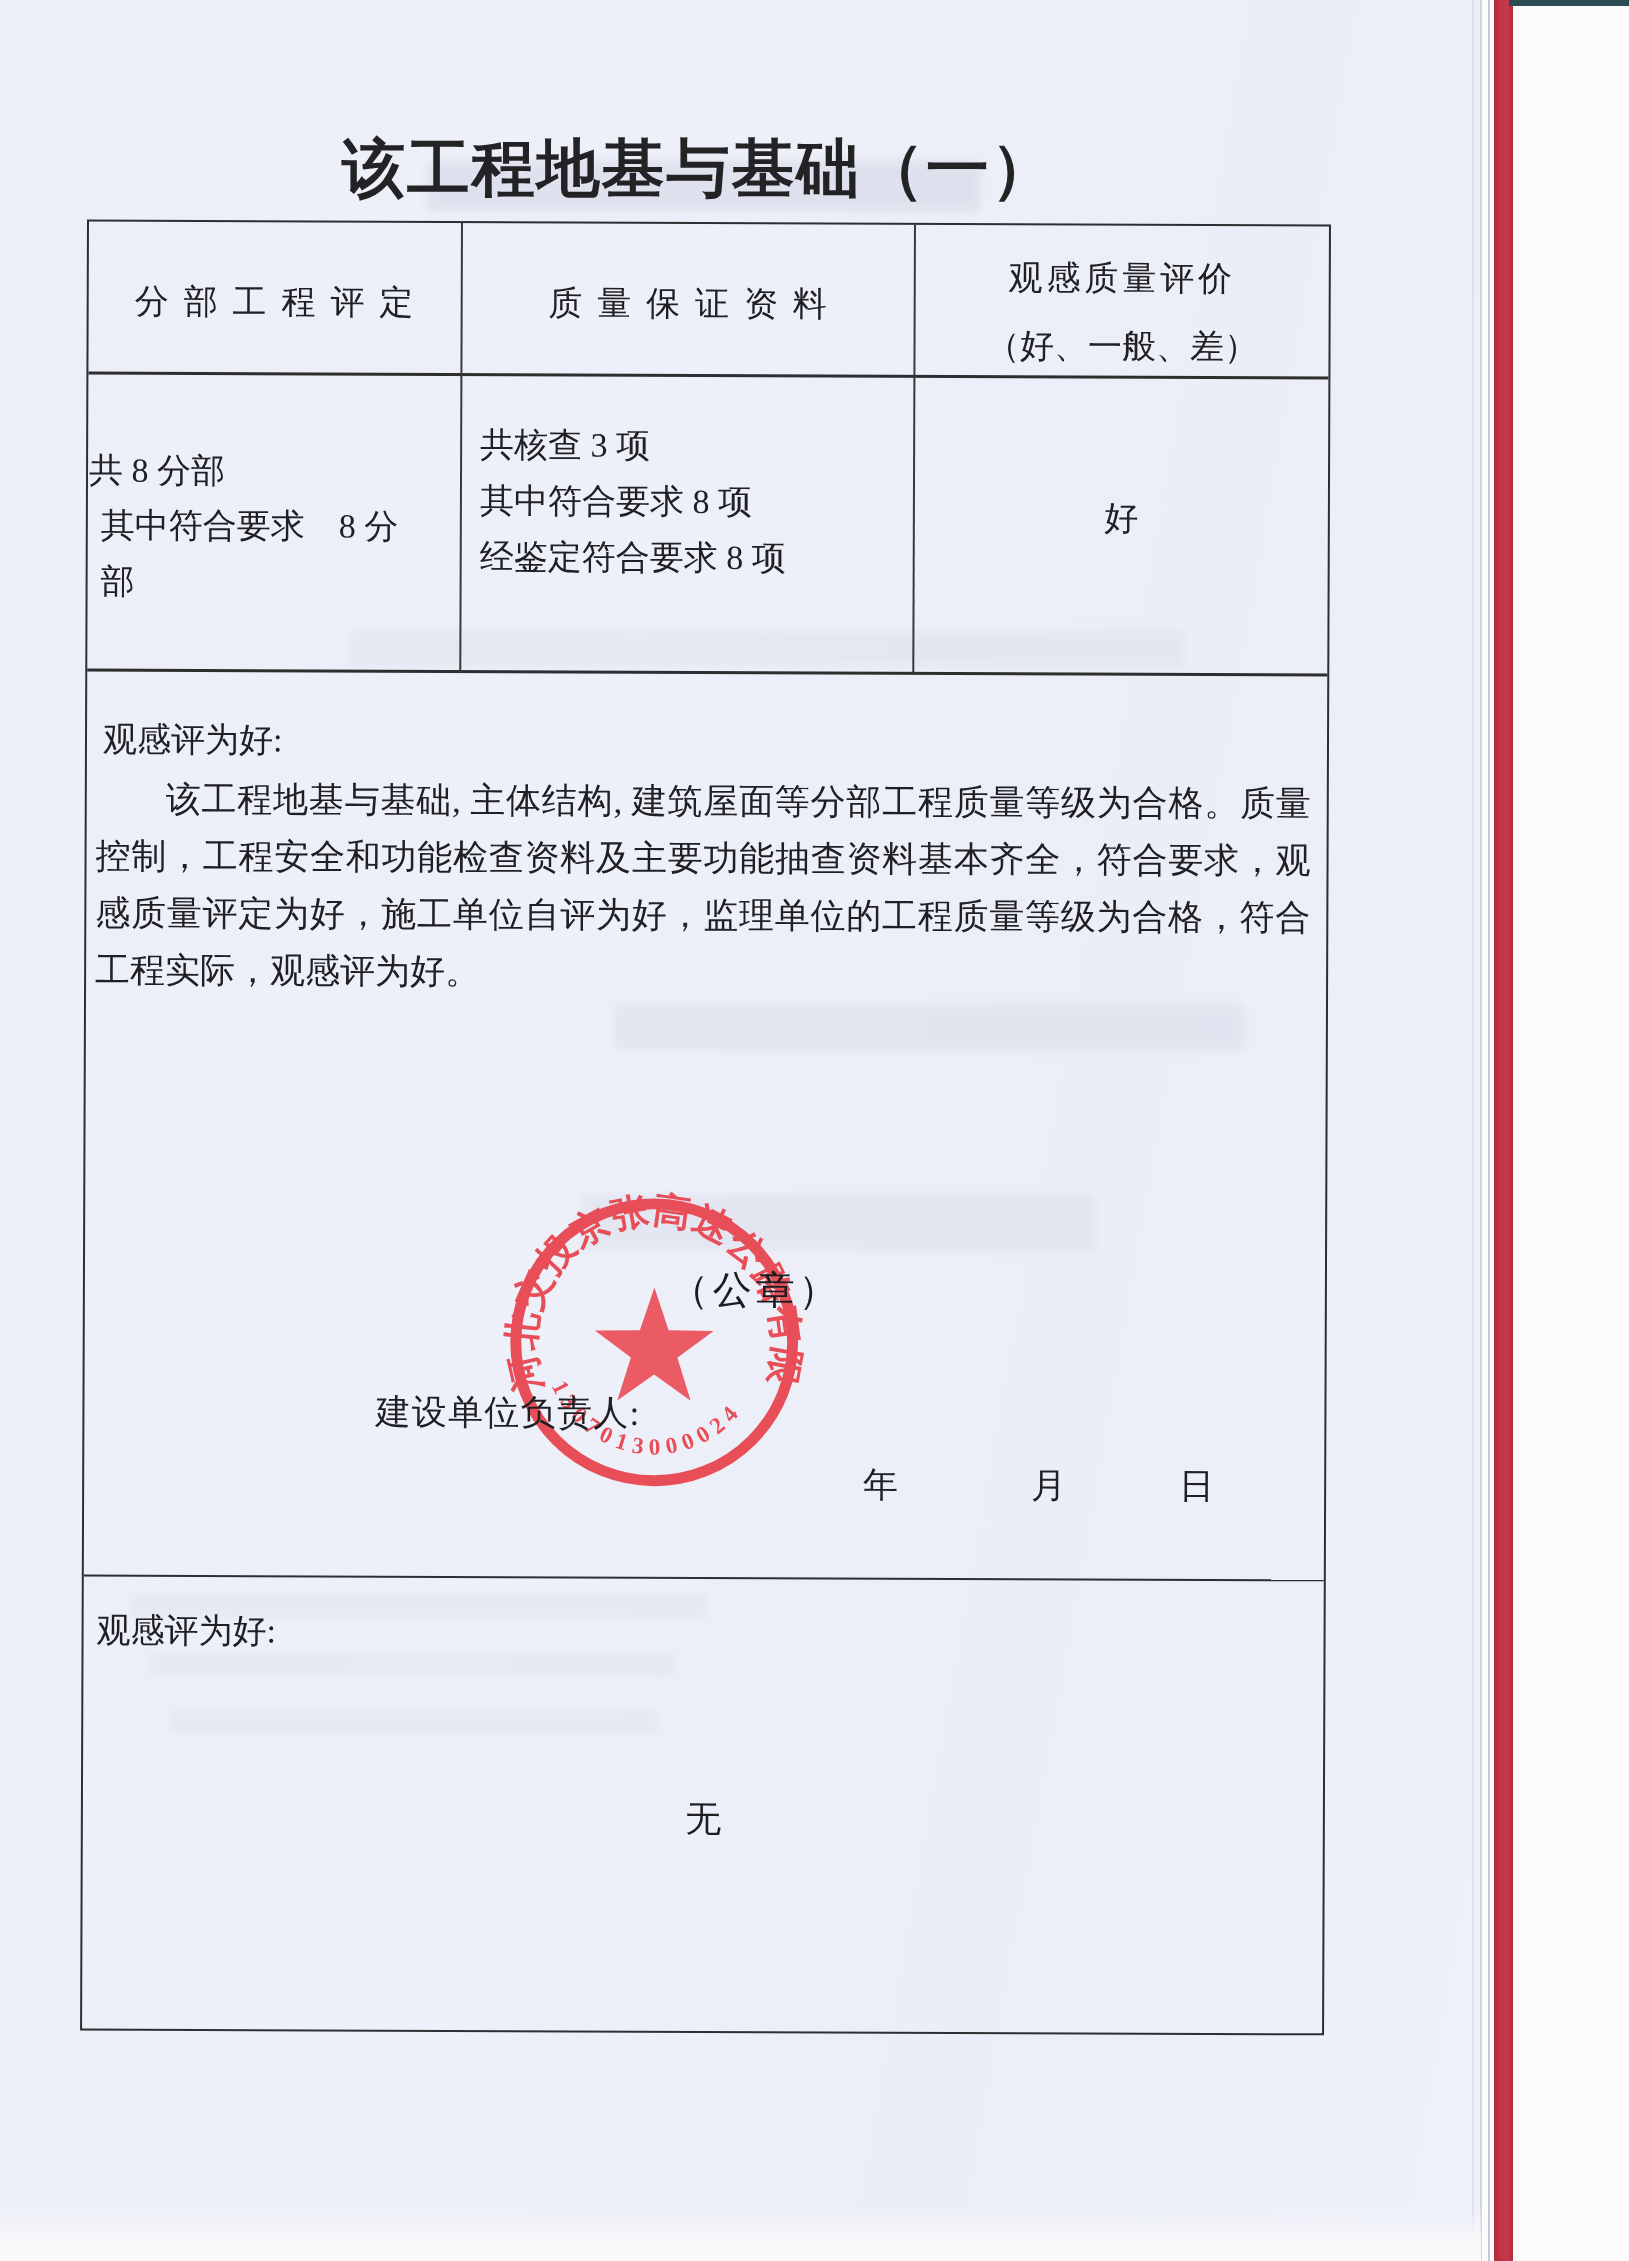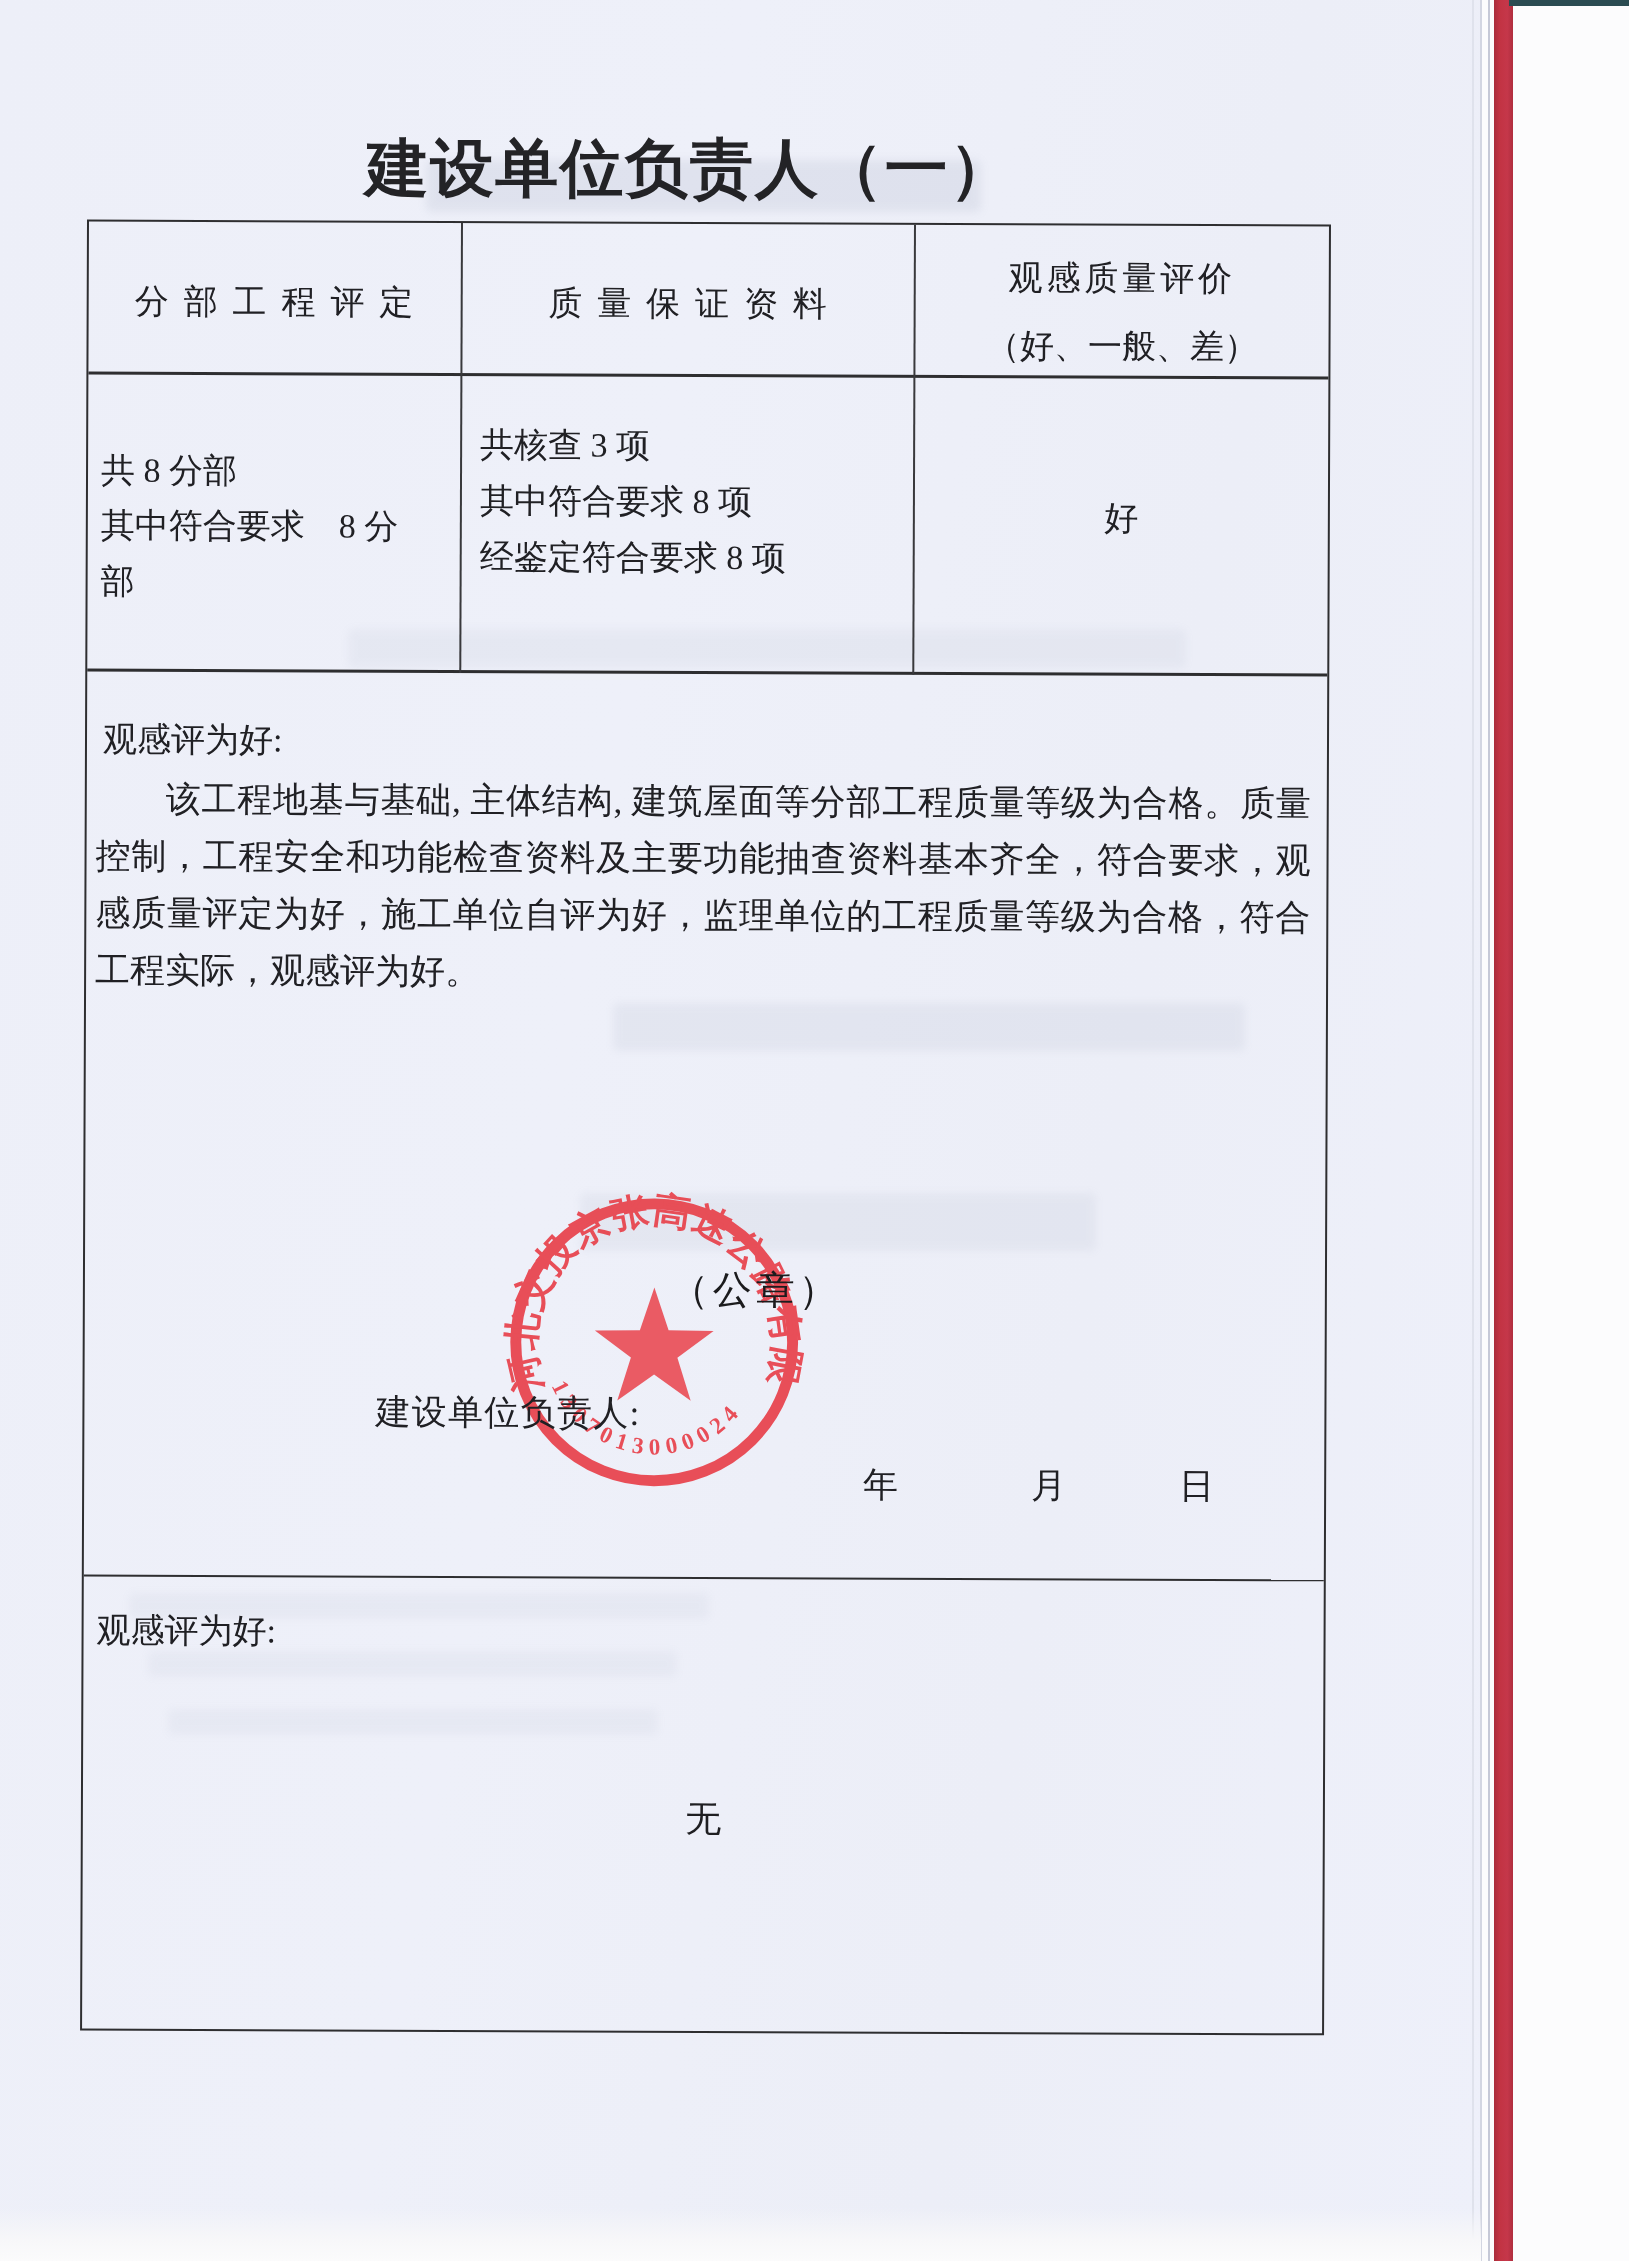--- a/index.html
+++ b/index.html
@@ -76,36 +76,36 @@
 <div class="abs ghost" style="left:168px;top:1709px;width:490px;height:26px;opacity:.07;"></div>
 
 <div class="abs page-edge" id="edge1"></div>
 <div class="abs page-edge" id="edge2"></div>
 <div class="abs page-edge" id="edge3"></div>
 <div class="abs" id="binding-strip"></div>
 <div class="abs" id="outer-area"></div>
 <div class="abs" id="teal-strip"></div>
 <div class="abs" id="paper-bottom-fade"></div>
 
-<div class="abs" id="page-title">建设单位负责人（一）</div>
+<div class="abs" id="page-title">该工程地基与基础（一）</div>
 
 <div class="abs" id="form-table">
 
   <div class="abs hline" style="top:150px;"></div>
   <div class="abs hline" style="top:447px;"></div>
   <div class="abs hline" style="top:1353px;height:1.9px;"></div>
   <div class="abs vline" style="left:372px;height:450px;"></div>
   <div class="abs vline" style="left:825px;height:450px;"></div>
 
   <div class="abs cell-text hdr centered" style="left:0;top:57px;width:374px;">分 部 工 程 评 定</div>
   <div class="abs cell-text hdr centered" style="left:374px;top:57px;width:453px;">质 量 保 证 资 料</div>
   <div class="abs cell-text centered" style="left:827px;top:30px;width:413px;letter-spacing:3.9px;">观感质量评价</div>
   <div class="abs cell-text centered" style="left:827px;top:98px;width:413px;">（好、一般、差）</div>
 
-  <div class="abs cell-text" style="left:13px;top:226px;font-family:Liberation Serif, serif;">共 8 分部</div>
+  <div class="abs cell-text" style="left:1px;top:226px;font-family:Liberation Serif, serif;">共 8 分部</div>
   <div class="abs cell-text" style="left:13px;top:281px;">其中符合要求　8 分</div>
   <div class="abs cell-text" style="left:13px;top:337px;">部</div>
 
   <div class="abs cell-text" style="left:392px;top:199px;">共核查 3 项</div>
   <div class="abs cell-text" style="left:392px;top:255px;">其中符合要求 8 项</div>
   <div class="abs cell-text" style="left:392px;top:311px;">经鉴定符合要求 8 项</div>
 
   <div class="abs cell-text centered" style="left:827px;top:270px;width:413px;">好</div>
 
   <div class="abs cell-text" style="left:16px;top:495px;">观感评为好:</div>

